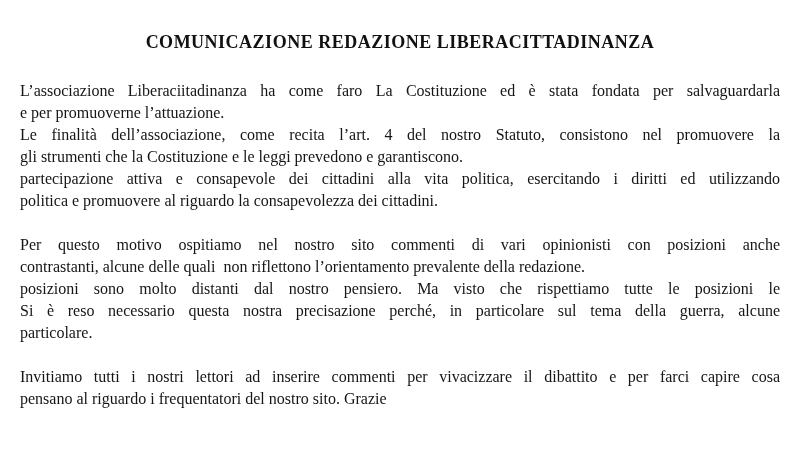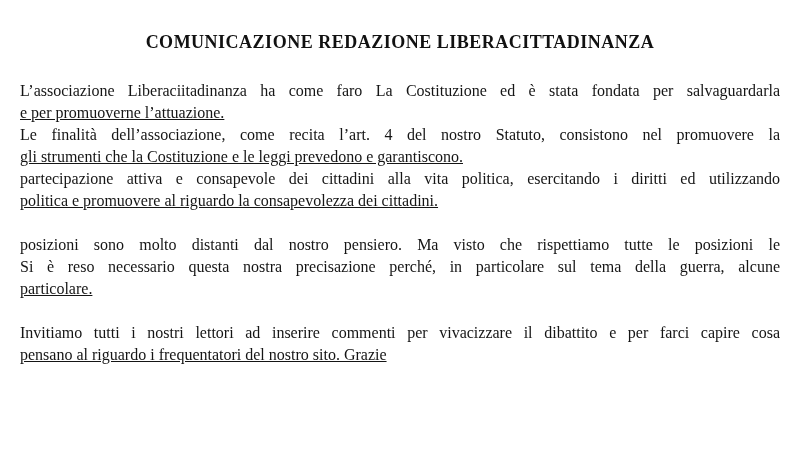--- a/index.html
+++ b/index.html
@@ -30,21 +30,20 @@
     font-size: 16px;
     line-height: 22px;
     height: 22px;
     text-align: justify;
     text-align-last: justify;
     text-justify: inter-word;
     white-space: normal;
   }
   .ln.end {
     text-align-last: left;
-    text-decoration: underline;
   }
   .gap { height: 22px; }
 </style>
 </head>
 <body>
 
 <div class="page">
 
   <h1 class="title">COMUNICAZIONE REDAZIONE LIBERACITTADINANZA</h1>
 
@@ -58,20 +57,24 @@
     <div class="ln end">gli strumenti che la Costituzione e le leggi prevedono e garantiscono.</div>
     <div class="ln">partecipazione attiva e consapevole dei cittadini alla vita politica, esercitando i diritti ed utilizzando</div>
   </div>
 
   <div class="para">
     <div class="ln end">politica e promuovere al riguardo la consapevolezza dei cittadini.</div>
   </div>
 
   <div class="gap"></div>
 
+  <div class="para">
+    <div class="ln">Per questo motivo ospitiamo nel nostro sito commenti di vari opinionisti con posizioni anche</div>
+    <div class="ln end">contrastanti, alcune delle quali&nbsp; non riflettono l’orientamento prevalente della redazione.</div>
+  </div>
 
   <div class="para">
     <div class="ln">posizioni sono  molto distanti dal nostro pensiero. Ma visto che rispettiamo tutte le posizioni le</div>
     <div class="ln">Si è reso necessario questa nostra precisazione perché, in particolare sul tema della guerra, alcune</div>
     <div class="ln end">particolare.</div>
   </div>
 
   <div class="gap"></div>
 
   <div class="para">

